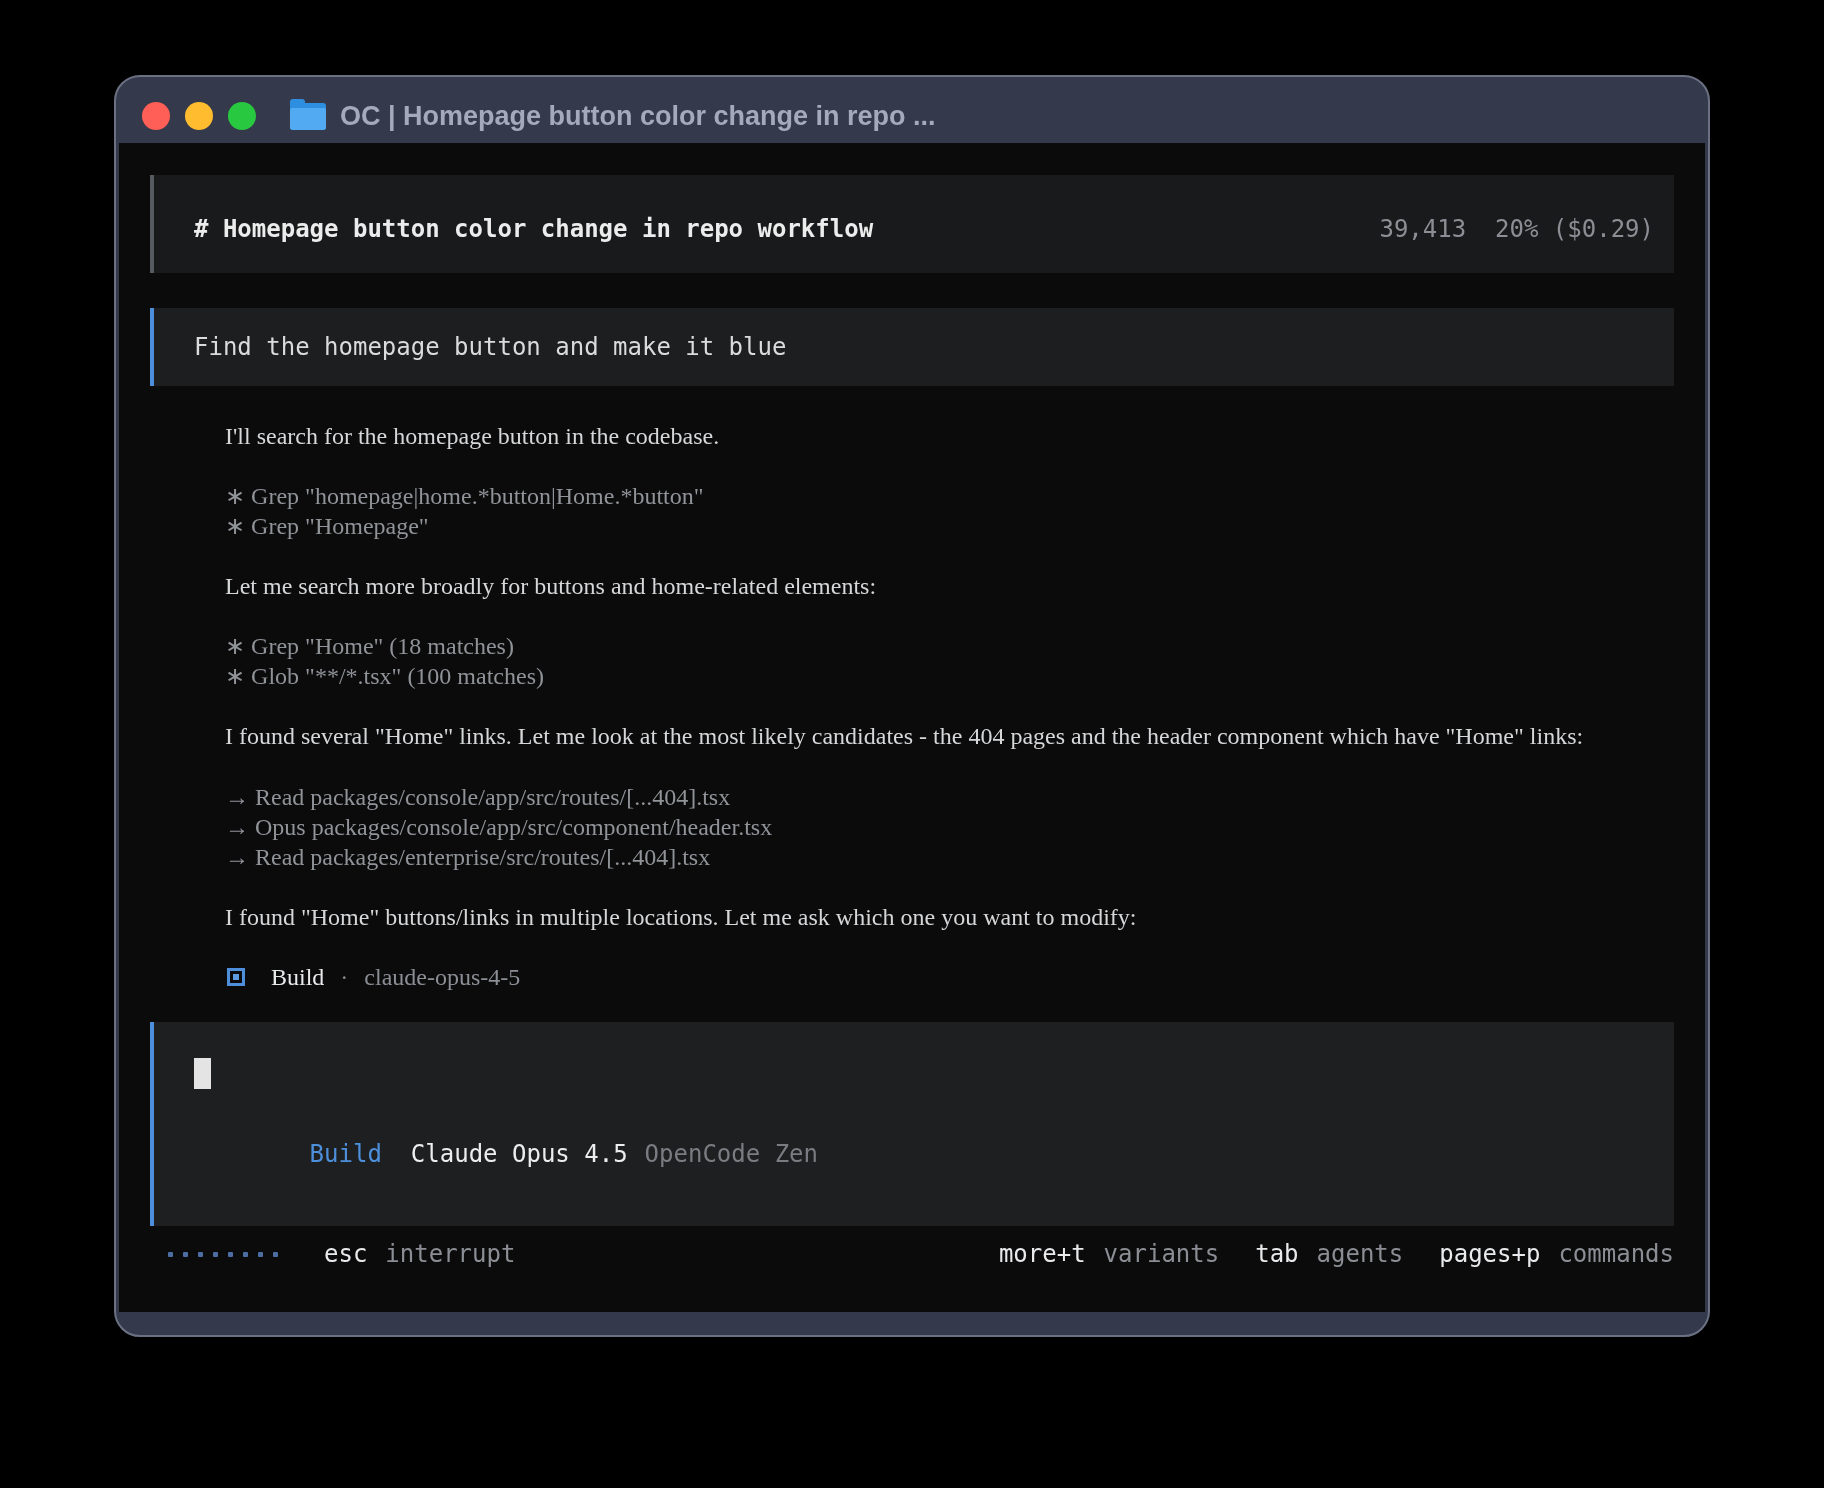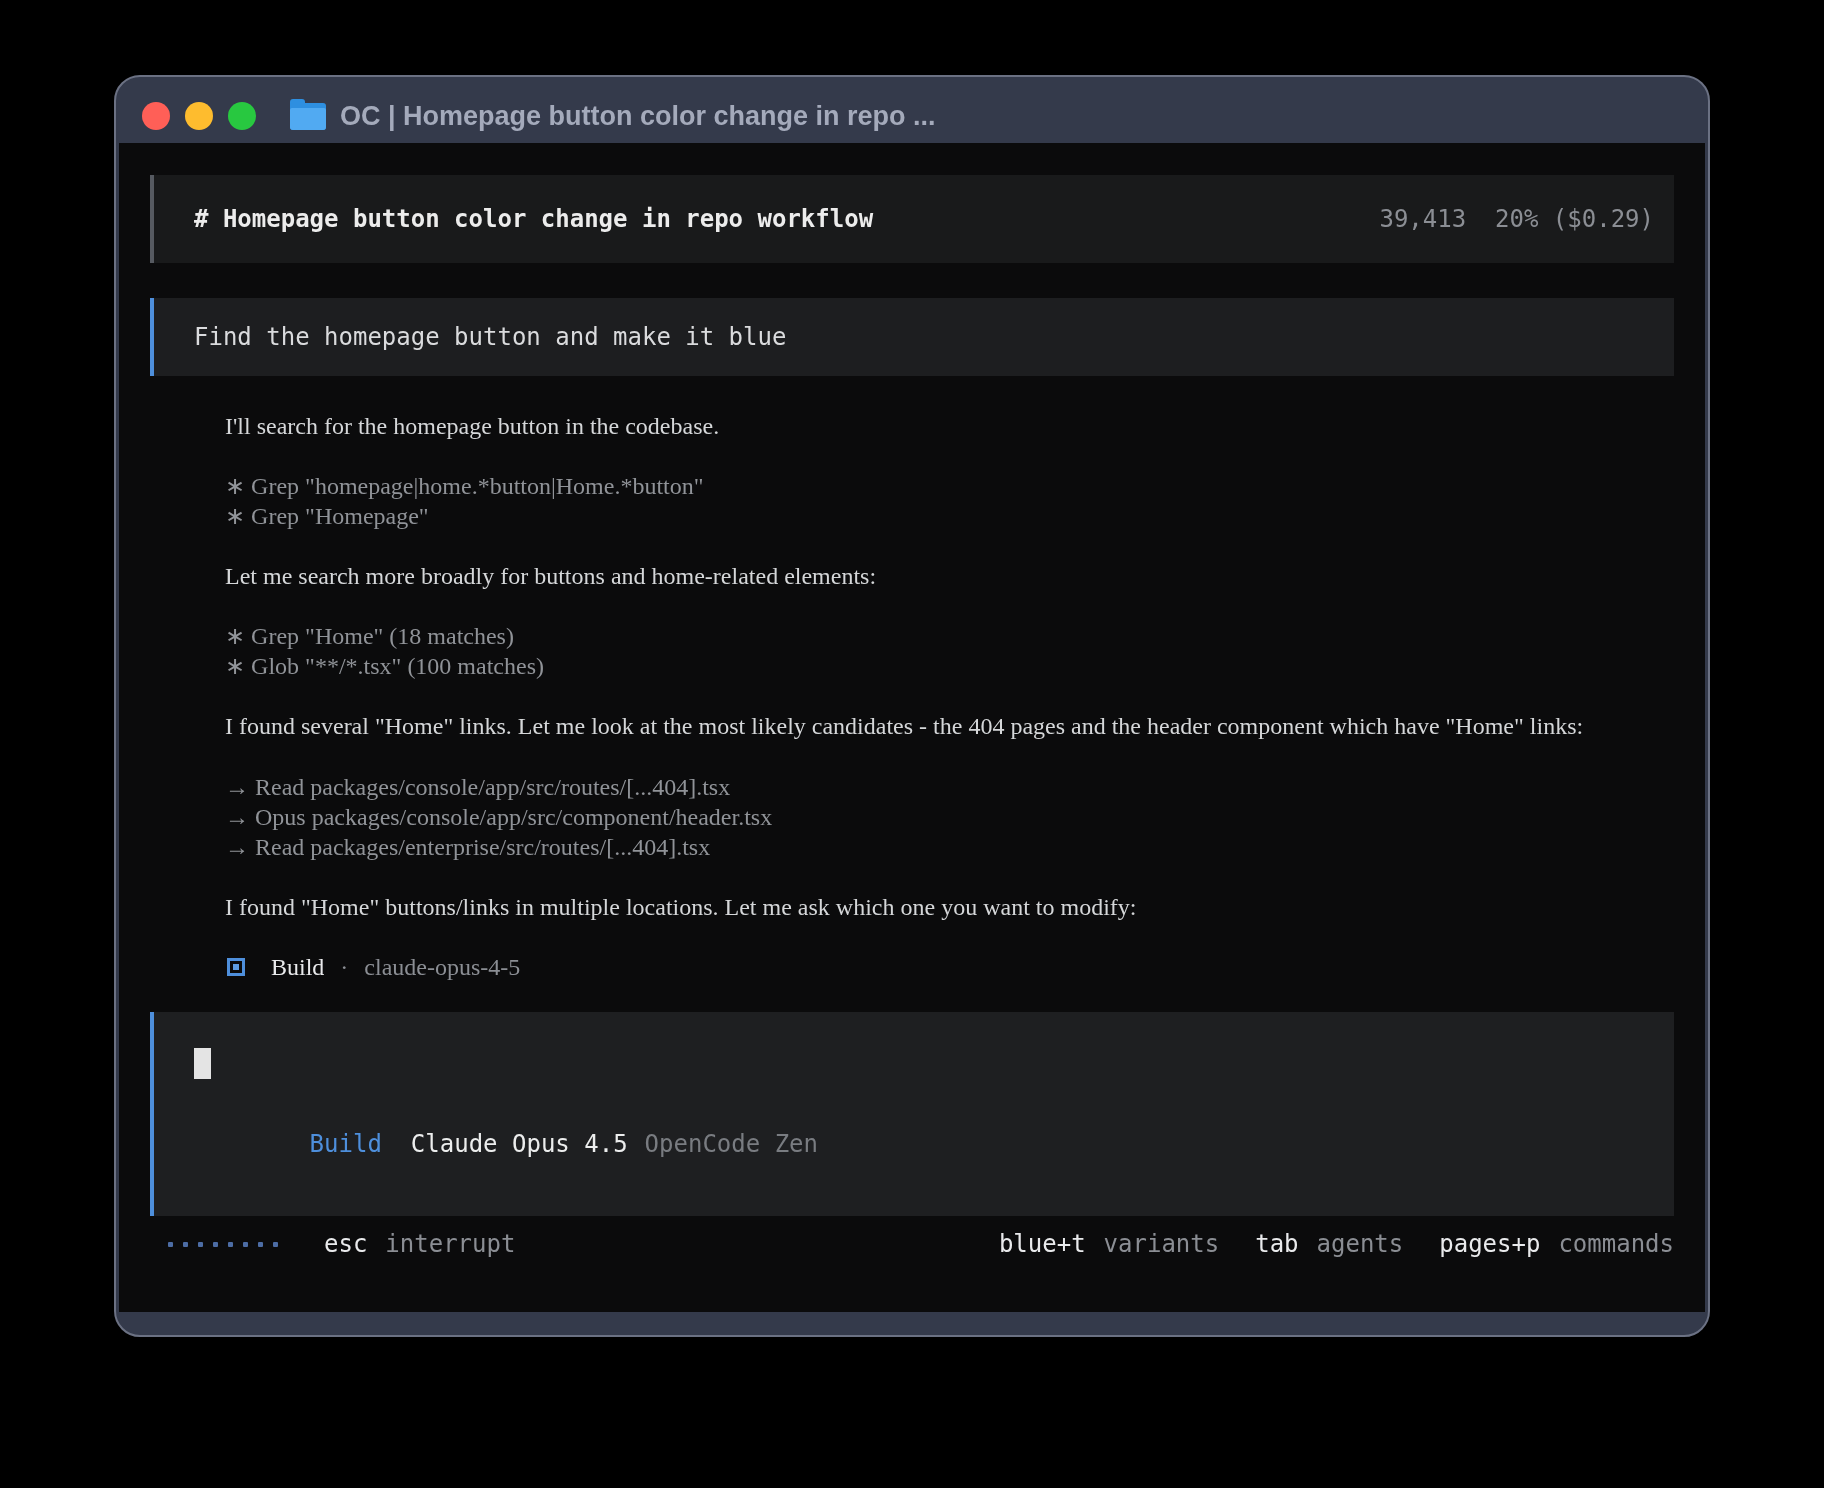--- a/index.html
+++ b/index.html
@@ -41,21 +41,21 @@
 
   .content {
     position:absolute; top:66px; left:3px; right:3px; bottom:23px;
     background:#0b0b0c; padding:32px 31px 0 31px;
   }
 
   .block { border-left:4px solid; }
   .header-block {
     background:#191a1b; border-color:#565a61;
     display:flex; justify-content:space-between; align-items:center;
-    padding:30px 20px 30px 40px;
+    padding:40px 20px 30px 40px;
   }
   .header-title { color:#ececec; font-weight:bold; font-size:24px; white-space:pre; }
   .header-stats { color:#8b8e94; font-size:24px; white-space:pre; }
 
   .user-block {
     background:#1d1e20; border-color:#4e8fdc; margin-top:35px;
     padding:25px 20px 25px 40px;
   }
   .user-text { color:#dadbdd; font-size:24px; white-space:pre; }
 
@@ -188,21 +188,21 @@
             <i></i>
             <i></i>
             <i></i>
             <i></i>
         </div>
         <span class="sb-key">esc</span>
         <span class="sb-label">interrupt</span>
       </div>
       <div class="sb-right">
         <div class="sb-group">
-          <span class="sb-key">blue+t</span>
+          <span class="sb-key">more+t</span>
           <span class="sb-label">variants</span>
         </div>
         <div class="sb-group">
           <span class="sb-key">tab</span>
           <span class="sb-label">agents</span>
         </div>
         <div class="sb-group">
           <span class="sb-key">pages+p</span>
           <span class="sb-label">commands</span>
         </div>

